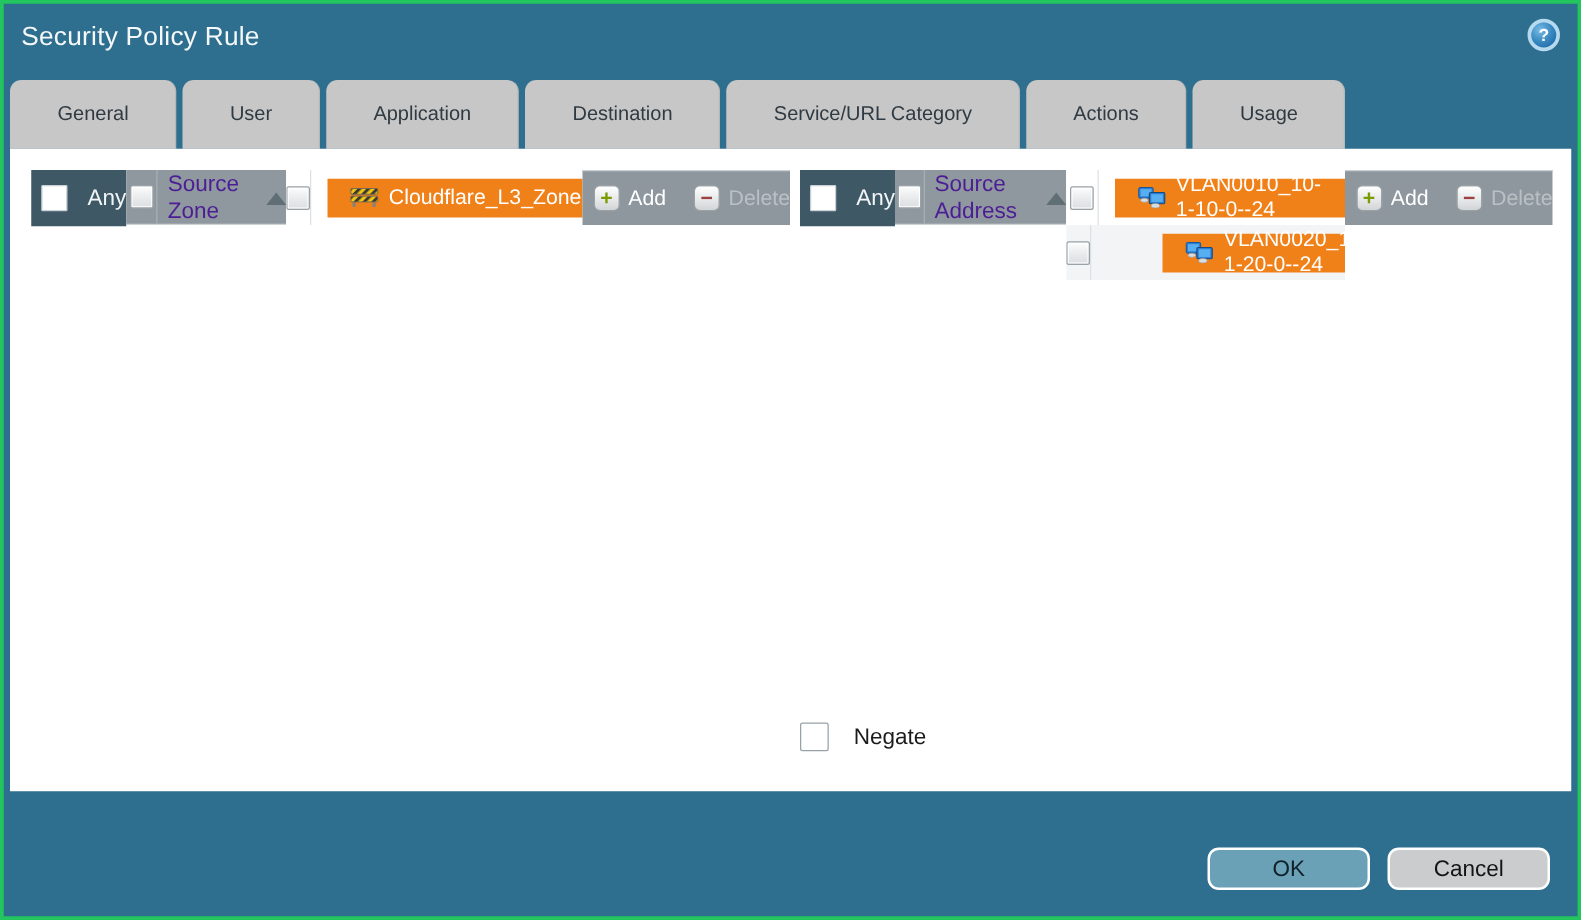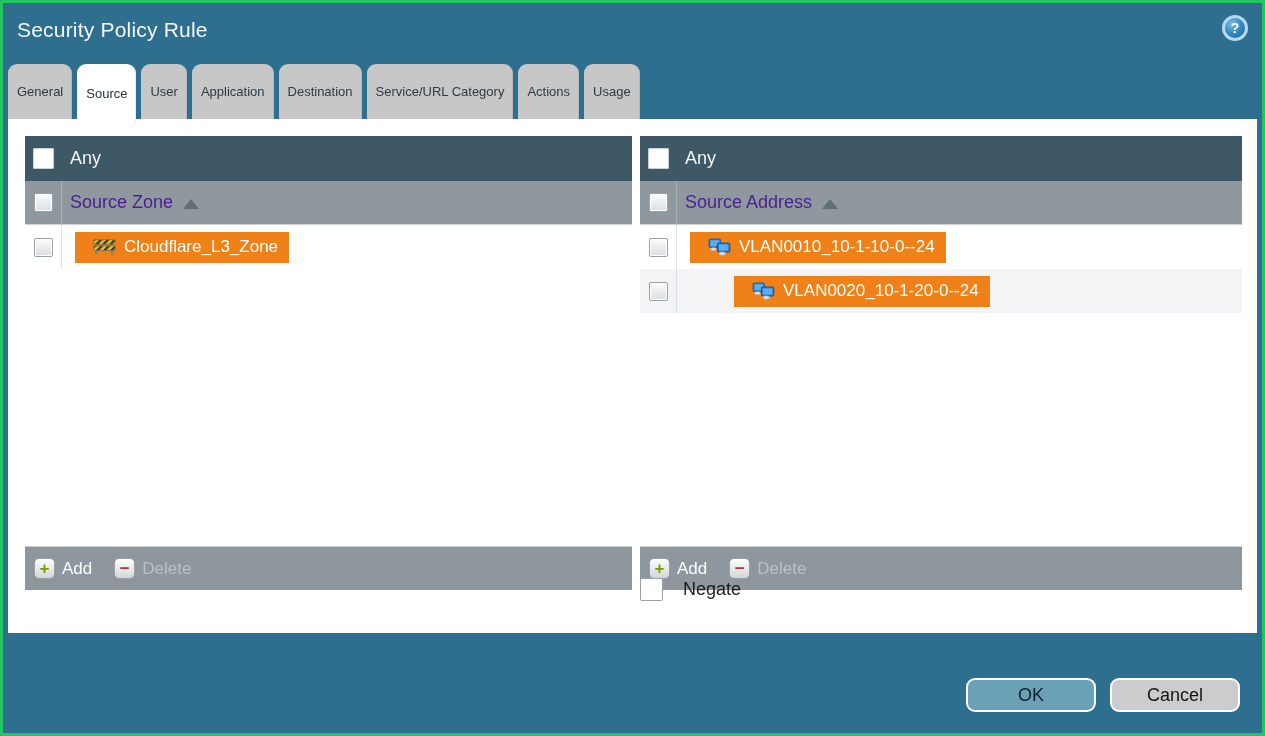--- a/index.html
+++ b/index.html
@@ -32,24 +32,24 @@
   }
 
   
   .tabs {
     position: absolute; left: 5px; top: 61px;
     display: flex; gap: 5px; align-items: flex-start;
     height: 55px;
   }
   .tab {
     height: 55px;
-    padding: 0 9px;
+    padding: 0 38px;
     background: #c7c7c7;
     border-radius: 9px 9px 0 0;
-    color: #2f3a42; font-size: 13px;
+    color: #2f3a42; font-size: 16px;
     display: flex; align-items: center; justify-content: center;
     cursor: pointer;
     box-shadow: inset -1px 0 0 rgba(0,0,0,0.08);
   }
   .tab.active {
     background: #ffffff;
     height: 59px;
     z-index: 3;
     color: #27323a;
   }
@@ -59,22 +59,22 @@
     position: absolute; left: 5px; top: 116px;
     width: 1249px; height: 514px;
     background: #ffffff;
     z-index: 2;
   }
   .panels {
     position: absolute; left: 17px; top: 17px;
     display: flex; gap: 8px;
   }
   .panel {
-    width: 607px; height: 454px;
-    display: flex; flex-direction: column;
+    width: 607px; height: 310px;
+    display: flex; flex-direction: row;
     background: #ffffff;
   }
   .panel.right { width: 602px; }
 
   .any-header {
     height: 45px; flex: 0 0 45px;
     background: #3e5866;
     display: flex; align-items: center;
     color: #f2f5f7; font-size: 18px;
   }
@@ -201,21 +201,20 @@
 
 <div class="dialog">
 
   <div class="titlebar">
     <span class="dialog-title">Security Policy Rule</span>
     <span class="help-badge">?</span>
   </div>
 
   <div class="tabs" id="tabs">
       <div class="tab">General</div>
-      <div class="tab active">Source</div>
       <div class="tab">User</div>
       <div class="tab">Application</div>
       <div class="tab">Destination</div>
       <div class="tab">Service/URL Category</div>
       <div class="tab">Actions</div>
       <div class="tab">Usage</div>
     </div>
 
   <div class="content">
     <div class="panels">

